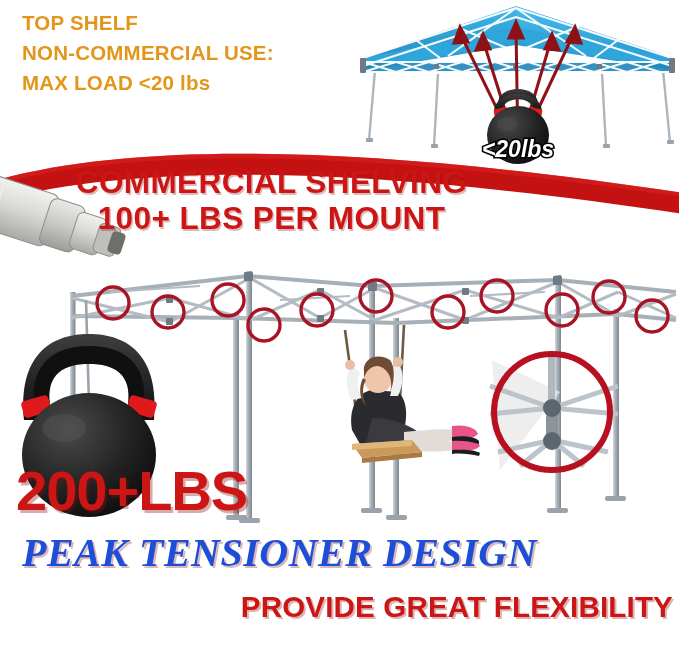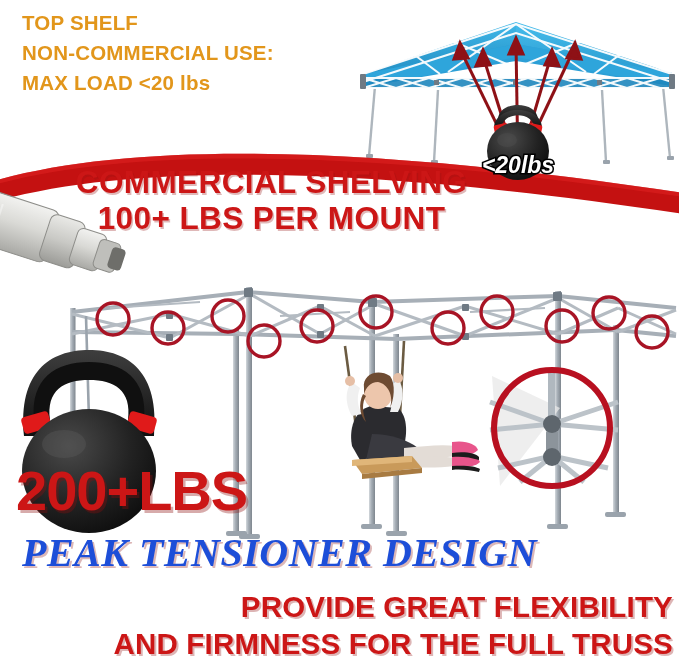--- a/index.html
+++ b/index.html
@@ -35,21 +35,21 @@
      text-shadow:2px 2px 0 rgba(140,15,15,.30);}
 
   
   .bot{position:absolute;right:6px;z-index:46;text-align:right;
      font-size:29.5px;font-weight:bold;color:#CC1616;letter-spacing:.2px;
      white-space:nowrap;text-shadow:2px 2px 0 rgba(150,25,25,.32);}
   .bot.b1{top:590px;}
   .bot.b2{top:627px;}
 
   
-  .art{position:absolute;left:0;top:16px;width:679px;height:650px;}
+  .art{position:absolute;left:0;top:0;width:679px;height:650px;}
   .z10{z-index:10;} .z20{z-index:20;} .z30{z-index:30;} .z35{z-index:35;}
   svg{display:block;overflow:visible;}
 </style>
 </head>
 <body>
 
 <div id="stage">
 
   <div class="art z10">
     <svg width="679" height="666" viewBox="0 0 679 666">
@@ -378,15 +378,14 @@
   <div class="headline">
     <div class="l1">COMMERCIAL SHELVING</div>
     <div class="l2">100+ LBS PER MOUNT</div>
   </div>
 
   <div class="biglbs">200+LBS</div>
 
   <div class="ptd">PEAK TENSIONER DESIGN</div>
 
   <div class="bot b1">PROVIDE GREAT FLEXIBILITY</div>
-  <div class="bot b2">AND FIRMNESS FOR THE FULL TRUSS</div>
 
 </div>
 
 </body></html>

